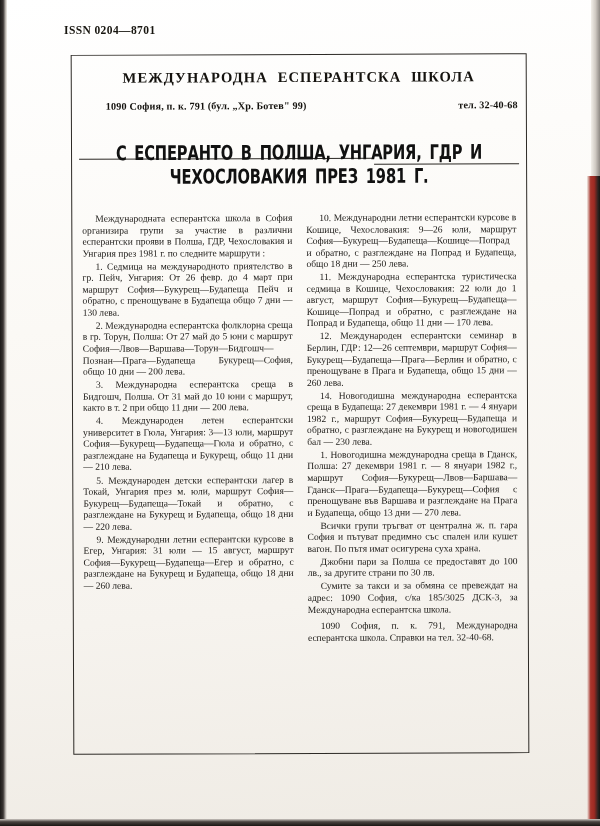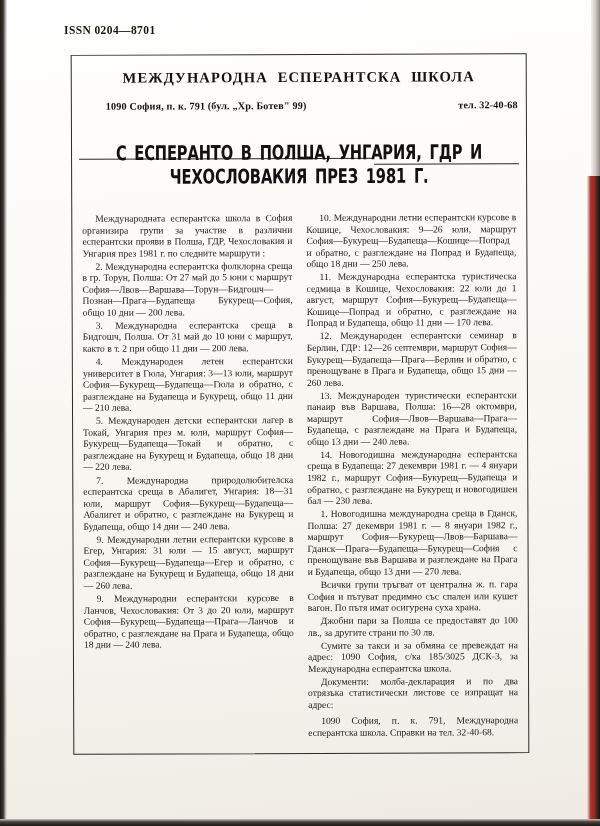--- a/index.html
+++ b/index.html
@@ -162,39 +162,36 @@
     </div>
     <div class="rule-a"></div>
     <div class="rule-b"></div>
 
     <div class="headline">С ЕСПЕРАНТО В ПОЛША, УНГАРИЯ, ГДР И ЧЕХОСЛОВАКИЯ ПРЕЗ 1981 Г.</div>
 
     <div class="columns">
 
       <div class="col">
         <p>Международната есперантска школа в София организира групи за участие в различни есперантски прояви в Полша, ГДР, Чехословакия и Унгария през 1981 г. по следните маршрути :</p>
+        <p><b>1. Седмица на международното приятелство в гр. Пейч, Унгария:</b><span> От 26 февр. до 4 март при маршрут София—Букурещ—Будапеща Пейч и обратно, с пренощуване в Будапеща общо 7 дни — 130 лева.</span></p>
         <p><b>2. Международна есперантска фолклорна среща в гр. Торун, Полша:</b><span> От 27 май до 5 юни с маршрут София—Лвов—Варшава—Торун—Бидгошч—Познан—Прага—Будапеща Букурещ—София, общо 10 дни — 200 лева.</span></p>
         <p><b>3. Международна есперантска среща в Бидгошч, Полша.</b><span> От 31 май до 10 юни с маршрут, както в т. 2 при общо 11 дни — 200 лева.</span></p>
         <p><b>4. Международен летен есперантски университет в Гюла, Унгария:</b><span> 3—13 юли, маршрут София—Букурещ—Будапеща—Гюла и обратно, с разглеждане на Будапеща и Букурещ, общо 11 дни — 210 лева.</span></p>
         <p><b>5. Международен детски есперантски лагер в Токай, Унгария</b><span> през м. юли, маршрут София—Букурещ—Будапеща—Токай и обратно, с разглеждане на Букурещ и Будапеща, общо 18 дни — 220 лева.</span></p>
-        <p><b>7. Международна природолюбителска есперантска среща в Абалигет, Унгария:</b><span> 18—31 юли, маршрут София—Букурещ—Будапеща—Абалигет и обратно, с разглеждане на Букурещ и Будапеща, общо 14 дни — 240 лева.</span></p>
         <p><b>9. Международни летни есперантски курсове в Егер, Унгария:</b><span> 31 юли — 15 август, маршрут София—Букурещ—Будапеща—Егер и обратно, с разглеждане на Букурещ и Будапеща, общо 18 дни — 260 лева.</span></p>
-        <p><b>9. Международни есперантски курсове в Ланчов, Чехословакия:</b><span> От 3 до 20 юли, маршрут София—Букурещ—Будапеща—Прага—Ланчов и обратно, с разглеждане на Прага и Будапеща, общо 18 дни — 240 лева.</span></p>
       </div>
 
       <div class="col">
         <p><b>10. Международни летни есперантски курсове в Кошице, Чехословакия:</b><span> 9—26 юли, маршрут София—Букурещ—Будапеща—Кошице—Попрад и обратно, с разглеждане на Попрад и Будапеща, общо 18 дни — 250 лева.</span></p>
         <p><b>11. Международна есперантска туристическа седмица в Кошице, Чехословакия:</b><span> 22 юли до 1 август, маршрут София—Букурещ—Будапеща—Кошице—Попрад и обратно, с разглеждане на Попрад и Будапеща, общо 11 дни — 170 лева.</span></p>
         <p><b>12. Международен есперантски семинар в Берлин, ГДР:</b><span> 12—26 септември, маршрут София—Букурещ—Будапеща—Прага—Берлин и обратно, с пренощуване в Прага и Будапеща, общо 15 дни — 260 лева.</span></p>
-        <p><b>13. Международен туристически есперантски панаир във Варшава, Полша:</b><span> 16—28 октомври, маршрут София—Лвов—Варшава—Прага—Будапеща, с разглеждане на Прага и Будапеща, общо 13 дни — 240 лева.</span></p>
         <p><b>14. Новогодишна международна есперантска среща в Будапеща:</b><span> 27 декември 1981 г. — 4 януари 1982 г., маршрут София—Букурещ—Будапеща и обратно, с разглеждане на Букурещ и новогодишен бал — 230 лева.</span></p>
         <p><b>1. Новогодишна международна среща в Гданск, Полша:</b><span> 27 декември 1981 г. — 8 януари 1982 г., маршрут София—Букурещ—Лвов—Баршава—Гданск—Прага—Будапеща—Букурещ—София с пренощуване във Варшава и разглеждане на Прага и Будапеща, общо 13 дни — 270 лева.</span></p>
         <p>Всички групи тръгват от централна ж. п. гара София и пътуват предимно със спален или кушет вагон. По пътя имат осигурена суха храна.</p>
         <p>Джобни пари за Полша се предоставят до 100 лв., за другите страни по 30 лв.</p>
         <p>Сумите за такси и за обмяна се превеждат на адрес: 1090 София, с/ка 185/3025 ДСК-3, за Международна есперантска школа.</p>
-        <p><b>Документи:</b><span> молба-декларация и по два отрязъка статистически листове се изпращат на адрес:</span></p>
         <div class="gap"></div>
         <p>1090 София, п. к. 791, Международна есперантска школа. Справки на тел. 32-40-68.</p>
       </div>
 
     </div>
   </div>
 </div>
 
 </body></html>

